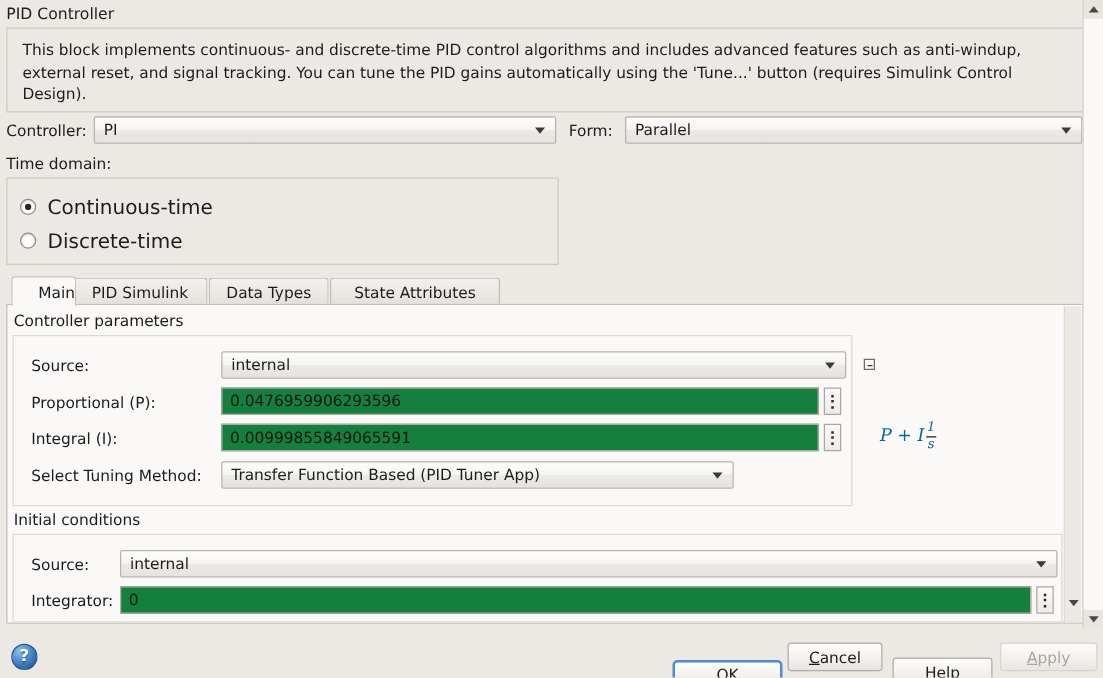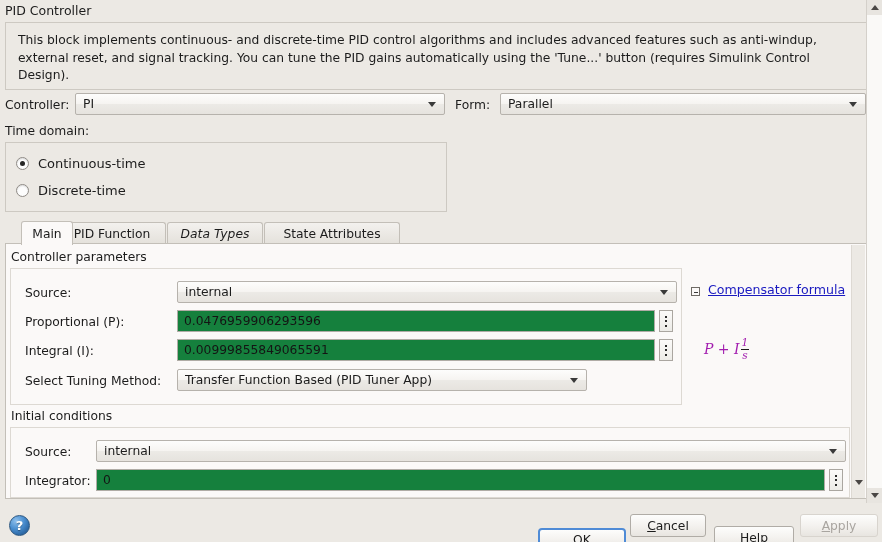--- a/index.html
+++ b/index.html
@@ -133,21 +133,21 @@
   .radio.checked::after {
     content: "";
     position: absolute;
     left: 3px; top: 3px;
     width: 5px; height: 5px;
     border-radius: 50%;
     background: #262626;
   }
   .radio-row .rlabel {
     margin-left: 9px;
-    font-size: 13px;
+    font-size: 16px;
     color: #1c1c1c;
     white-space: nowrap;
   }
 
   
   .tabstrip {
     position: absolute;
     left: 5px; top: 221px;
     width: 862px; height: 23px;
   }
@@ -216,21 +216,21 @@
     color: #1a1ac0;
     text-decoration: underline;
     white-space: nowrap;
     cursor: pointer;
   }
   .formula {
     position: absolute;
     font-family: "DejaVu Serif", "Liberation Serif", serif;
     font-style: italic;
     font-size: 14px;
-    color: #a21caf;
+    color: #0369a1;
     display: flex;
     align-items: center;
     white-space: nowrap;
   }
   .formula .frac {
     display: inline-flex;
     flex-direction: column;
     align-items: center;
     font-size: 10.5px;
     line-height: 1.05;
@@ -369,27 +369,27 @@
       <span class="radio checked"></span>
       <span class="rlabel">Continuous-time</span>
     </div>
     <div class="radio-row" style="left:10px; top:40px;">
       <span class="radio"></span>
       <span class="rlabel">Discrete-time</span>
     </div>
   </div>
 
   <div class="tabstrip">
-    <div class="tab active" style="left:16px; width:52px;">
+    <div class="tab active" style="left:4px; width:52px;justify-content:flex-end;">
       <span>Main</span>
     </div>
     <div class="tab" style="left:53px; width:108px;">
-      <span>PID Function</span>
-    </div>
-    <div class="tab" style="left:162px; width:96px;font-style:italic;">
+      <span>PID Simulink</span>
+    </div>
+    <div class="tab" style="left:162px; width:96px;">
       <span>Data Types</span>
     </div>
     <div class="tab" style="left:259px; width:136px;">
       <span>State Attributes</span>
     </div>
   </div>
 
   <div class="tabpanel">
 
     <div class="section-label" style="left:5px; top:6px;">Controller parameters</div>
@@ -422,21 +422,20 @@
       <i></i>
     </div>
 
     <div class="lbl" style="position:absolute; left:19px; top:130px;">Select Tuning Method:</div>
     <div class="combo" style="left:171px; top:125px; width:410px;">
       <span class="combo-val">Transfer Function Based (PID Tuner App)</span>
       <span class="arrow"></span>
     </div>
 
     <div class="collapse-box" style="left:685px; top:43px;"></div>
-    <div class="link" style="left:702px; top:38px;">Compensator formula</div>
     <div class="formula" style="left:698px; top:93px;">
       <span>P + I</span>
       <span class="frac">
         <span class="num">1</span>
         <span class="bar"></span>
         <span class="den">s</span>
       </span>
     </div>
 
     <div class="section-label" style="left:5px; top:165px;">Initial conditions</div>

